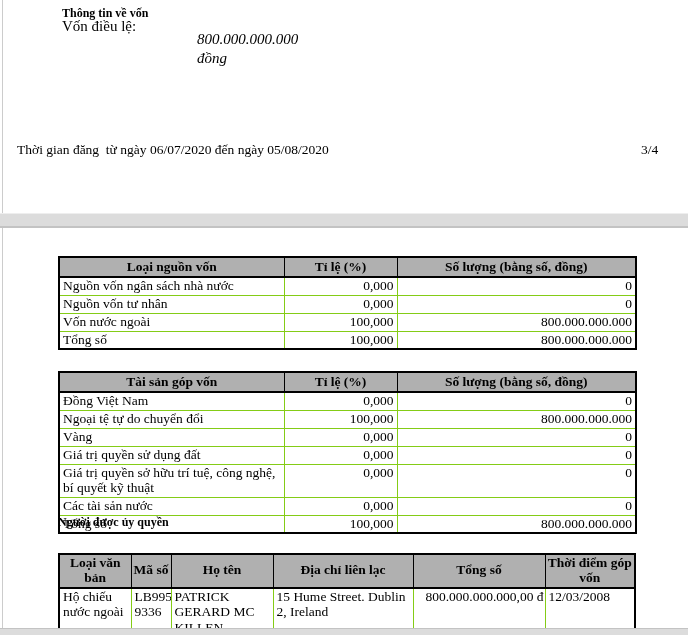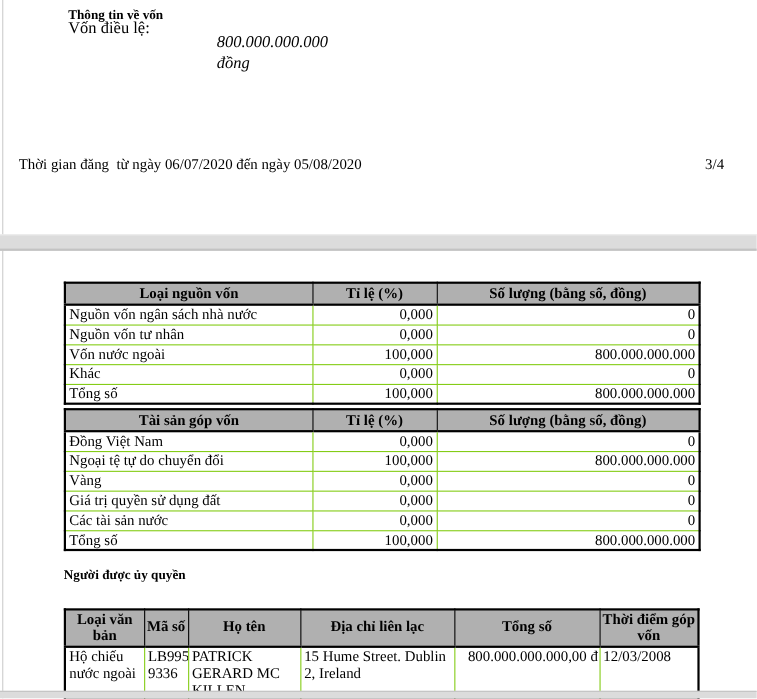--- a/index.html
+++ b/index.html
@@ -122,25 +122,20 @@
         <td>Nguồn vốn tư nhân</td>
         <td class="num">0,000</td>
         <td class="num">0</td>
       </tr>
       <tr>
         <td>Vốn nước ngoài</td>
         <td class="num">100,000</td>
         <td class="num">800.000.000.000</td>
       </tr>
       <tr>
-        <td>Khác</td>
-        <td class="num">0,000</td>
-        <td class="num">0</td>
-      </tr>
-      <tr>
         <td>Tổng số</td>
         <td class="num">100,000</td>
         <td class="num">800.000.000.000</td>
       </tr>
     </tbody>
   </table>
 
   <table class="doc-table t12" style="left:58px; top:371px; width:577px;">
     <colgroup>
         <col style="width:225px">
@@ -165,20 +160,25 @@
         <td class="num">100,000</td>
         <td class="num sm">800.000.000.000</td>
       </tr>
       <tr>
         <td>Vàng</td>
         <td class="num">0,000</td>
         <td class="num">0</td>
       </tr>
       <tr>
         <td>Giá trị quyền sử dụng đất</td>
+        <td class="num">0,000</td>
+        <td class="num">0</td>
+      </tr>
+      <tr>
+        <td style="height:33px;">Giá trị quyền sở hữu trí tuệ, công nghệ, bí quyết kỹ thuật</td>
         <td class="num">0,000</td>
         <td class="num">0</td>
       </tr>
       <tr>
         <td>Các tài sản nước</td>
         <td class="num">0,000</td>
         <td class="num">0</td>
       </tr>
       <tr>
         <td>Tổng số</td>

